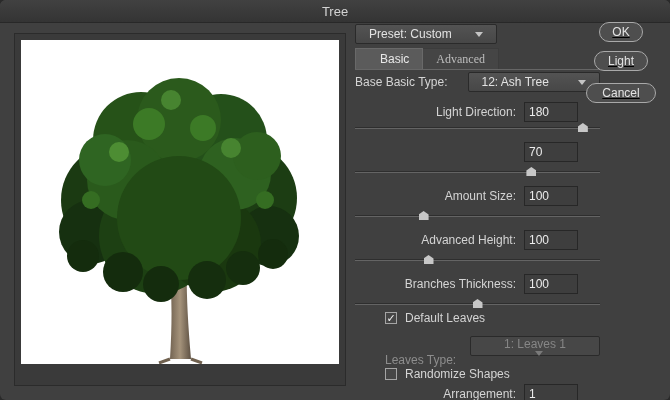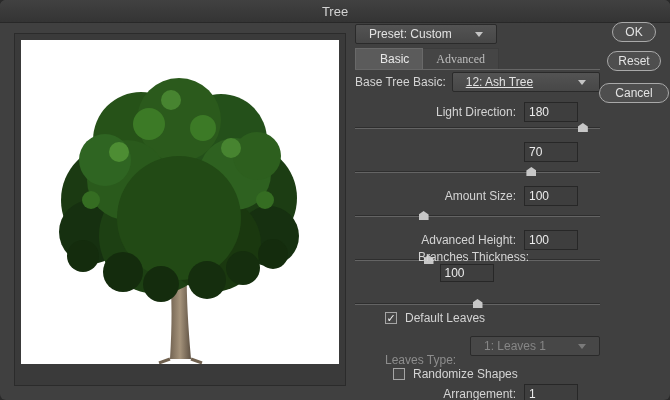--- a/index.html
+++ b/index.html
@@ -26,34 +26,34 @@
   .tabbar{position:absolute;top:25px;left:0;width:245px;height:21px;border-bottom:1px solid #666;display:flex;}
   .tab{padding:0 13px;display:flex;align-items:center;height:21px;box-sizing:border-box;}
   .tab.active{background:#5b5b5b;border:1px solid #696969;border-bottom:none;color:#e8e8e8;padding-left:24px;}
   .tab.inactive{background:#454545;border:1px solid #3c3c3c;border-left:none;border-bottom:none;color:#bdbdbd;font-family:Liberation Serif, serif;}
   
   .row{position:absolute;left:0;width:245px;height:20px;display:flex;align-items:center;justify-content:flex-end;}
   .lbl{margin-right:8px;white-space:nowrap;}
   .num{width:44px;height:16px;background:#3e3e3e;border:1px solid #272727;color:#ececec;
        font-size:12px;font-family:"Liberation Sans",sans-serif;padding:1px 4px;margin-right:22px;}
   .base-row{position:absolute;top:49px;left:0;width:245px;height:20px;display:flex;align-items:center;}
-  .base-row .dropdown{flex:1;margin-left:6px;text-decoration:underline;}
+  .base-row .dropdown{flex:1;margin-left:20px;}
   
   .slider{position:absolute;left:0;width:245px;height:12px;}
   .track{position:absolute;top:5px;left:0;right:0;height:1px;background:#2e2e2e;border-bottom:1px solid #646464;}
   .thumb{position:absolute;top:1px;width:10px;height:9px;background:#c7c7c7;
          clip-path:polygon(50% 0,100% 40%,100% 100%,0 100%,0 40%);}
   
   .check-row{position:absolute;left:30px;display:flex;align-items:center;height:16px;}
   .box{width:12px;height:12px;box-sizing:border-box;border:1px solid #a5a5a5;background:#464646;
        display:flex;align-items:center;justify-content:center;color:#f2f2f2;font-size:11px;line-height:10px;margin-right:8px;}
   .sub-lbl{position:absolute;left:30px;color:#8d8d8d;height:20px;display:flex;align-items:center;}
   .sub-dd{position:absolute;left:115px;width:130px;}
   
-  .btn-col{position:absolute;right:5px;top:22px;width:62px;display:flex;flex-direction:column;align-items:center;}
+  .btn-col{position:absolute;right:18px;top:22px;width:62px;display:flex;flex-direction:column;align-items:center;text-decoration:underline;}
   .btn{height:20px;box-sizing:border-box;border:1px solid #a9a9a9;border-radius:10px;background:#4e4e4e;
        color:#e3e3e3;font-size:12px;font-family:"Liberation Sans",sans-serif;
        display:flex;align-items:center;justify-content:center;cursor:default;}
   .btn-ok{width:44px;margin-bottom:9px;}
   .btn-reset{width:54px;margin-bottom:12px;}
   .btn-cancel{width:70px;}
 </style>
 </head>
 <body>
 
@@ -122,21 +122,21 @@
     <div class="tabbar">
       <div class="tab active">
         <span>Basic</span>
       </div>
       <div class="tab inactive">
         <span>Advanced</span>
       </div>
     </div>
 
     <div class="base-row">
-      <span class="lbl" style="margin-right:0;">Base Tree Basic:</span>
+      <span class="lbl" style="margin-right:0;">Base Basic Type:</span>
       <div class="dropdown">
         <span>12: Ash Tree</span>
         <span class="chev"></span>
       </div>
     </div>
 
     <div class="row" style="top:79px;">
       <span class="lbl">Light Direction:</span>
       <input class="num" value="180" style="">
     </div>
@@ -164,55 +164,55 @@
 
     <div class="row" style="top:207px;">
       <span class="lbl">Advanced Height:</span>
       <input class="num" value="100" style="">
     </div>
     <div class="slider" style="top:231px;">
       <div class="track"></div>
       <div class="thumb" style="left: calc(30% - 5px);"></div>
     </div>
 
-    <div class="row" style="top:239px;flex-direction:column;">
+    <div class="row" style="top:251px;">
       <span class="lbl">Branches Thickness:</span>
       <input class="num" value="100" style="">
     </div>
     <div class="slider" style="top:275px;">
       <div class="track"></div>
       <div class="thumb" style="left: calc(50% - 5px);"></div>
     </div>
 
     <div class="check-row" style="top:287px;">
       <span class="box">
         <span>✓</span>
       </span>
       <span>Default Leaves</span>
     </div>
 
     <span class="sub-lbl" style="top:327px;">Leaves Type:</span>
-    <div class="dropdown disabled sub-dd" style="top:313px;">
+    <div class="dropdown disabled sub-dd" style="top:313px;flex-direction:column;">
       <span>1: Leaves 1</span>
       <span class="chev"></span>
     </div>
 
-    <div class="check-row" style="top:343px;margin-left:8px;">
+    <div class="check-row" style="top:343px;">
       <span class="box">
         <span></span>
       </span>
       <span>Randomize Shapes</span>
     </div>
 
     <div class="row" style="top:361px;">
       <span class="lbl">Arrangement:</span>
       <input class="num" value="1" style="">
     </div>
 
   </div>
 
   <div class="btn-col">
     <button class="btn btn-ok">OK</button>
-    <button class="btn btn-reset">Reset</button>
+    <button class="btn btn-reset">Light</button>
     <button class="btn btn-cancel">Cancel</button>
   </div>
 
 </div>
 
 </body></html>

